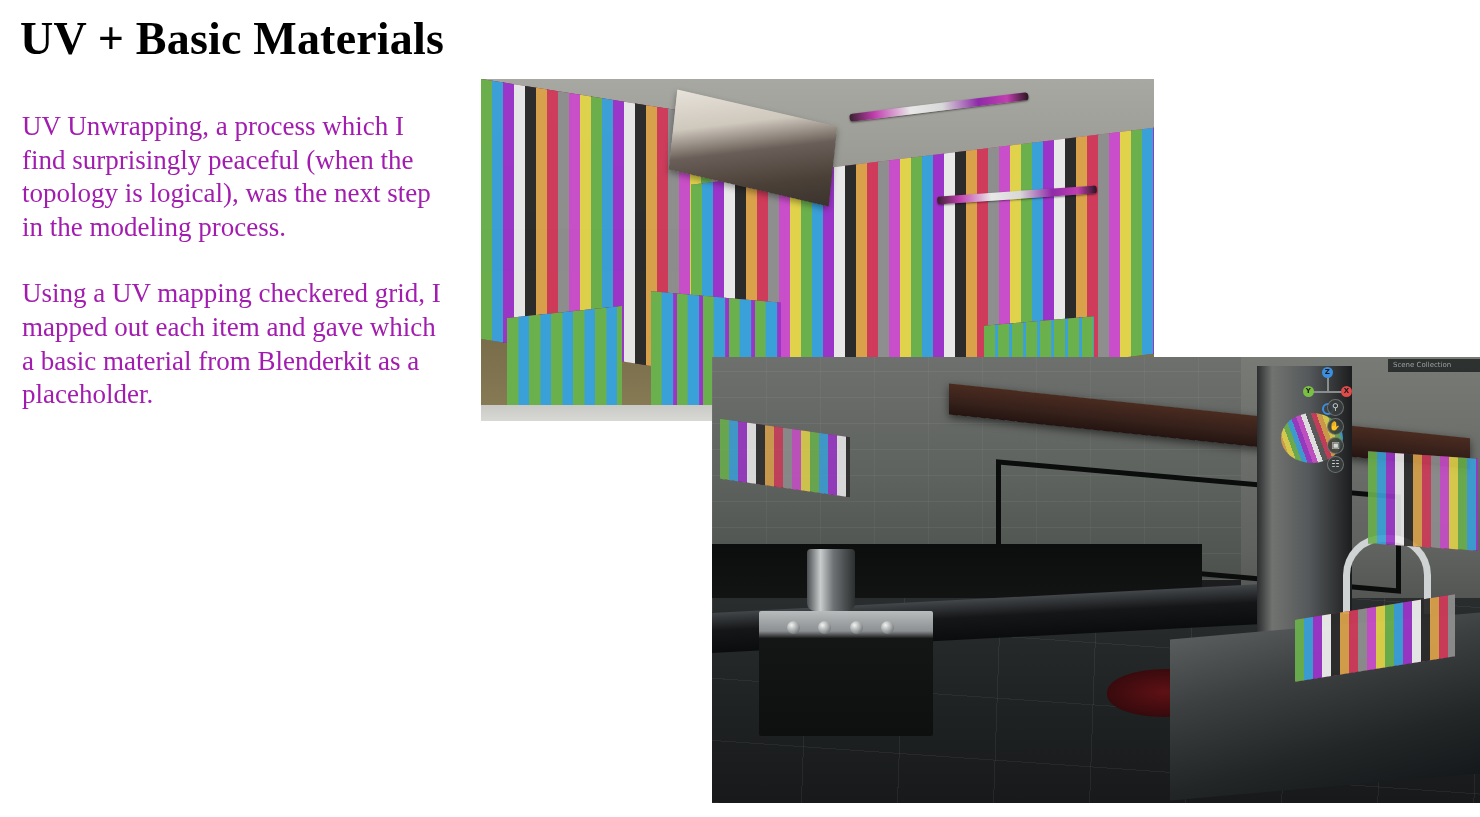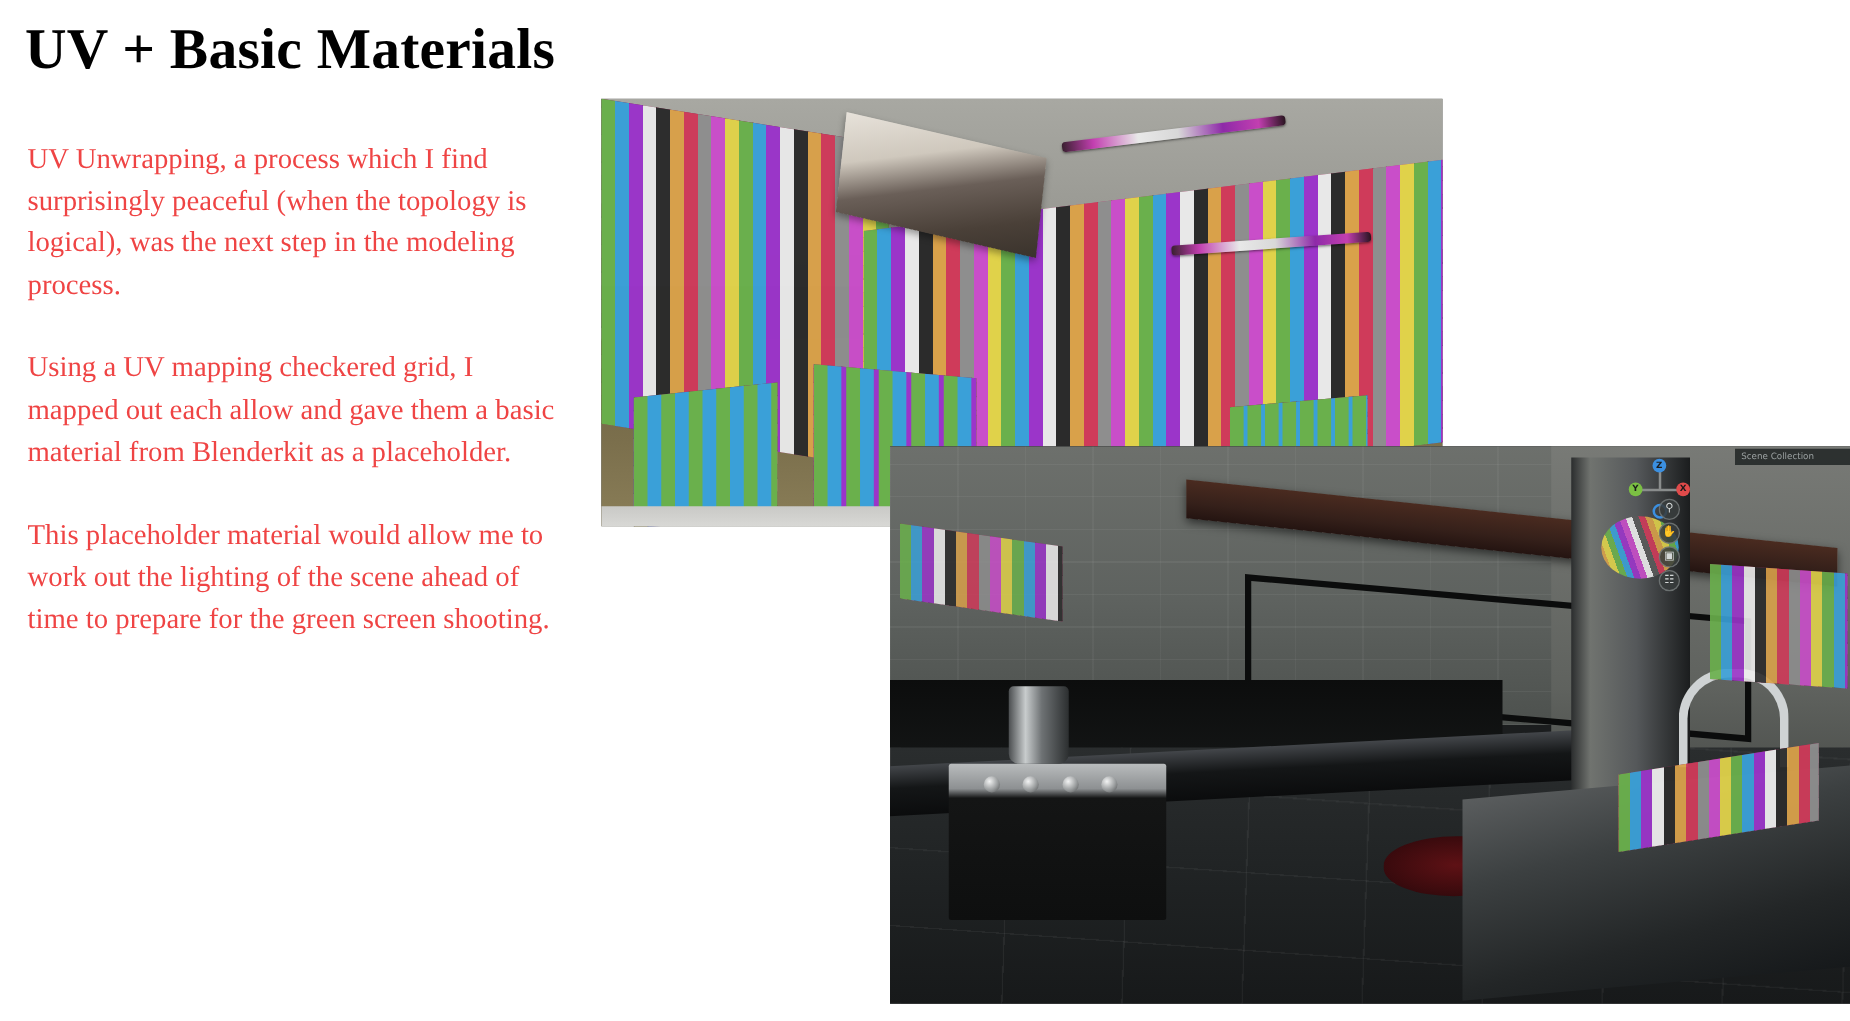--- a/index.html
+++ b/index.html
@@ -32,23 +32,23 @@
 
   
   #body-copy {
     position: absolute;
     left: 22px;
     top: 110px;
     width: 430px;
   }
   .para {
     font-family: "Liberation Serif", "DejaVu Serif", serif;
-    font-size: 23px;
+    font-size: 27px;
     line-height: 33.6px;
-    color: #ef4444;
+    color: #a21caf;
     margin: 0 0 33px 0;
     text-align: left;
   }
   .para:last-child { margin-bottom: 0; }
 
   
   .render-img {
     position: absolute;
     overflow: hidden;
     background: #5a5a54;
@@ -372,22 +372,21 @@
   #vp-icon-camera { top: 80px; }
   #vp-icon-persp  { top: 99px; }
 </style>
 </head>
 <body>
 
 <div id="slide-title">UV + Basic Materials</div>
 
 <div id="body-copy">
   <p class="para">UV Unwrapping, a process which I find surprisingly peaceful (when the topology is logical), was the next step in the modeling process.</p>
-  <p class="para">Using a UV mapping checkered grid, I mapped out each allow and gave them a basic material from Blenderkit as a placeholder.</p>
-  <p class="para">This placeholder material would allow me to work out the lighting of the scene ahead of time to prepare for the green screen shooting.</p>
+  <p class="para">Using a UV mapping checkered grid, I mapped out each item and gave which a basic material from Blenderkit as a placeholder.</p>
 </div>
 
 <div class="render-img" id="render-uv">
   <div id="uv-ceiling"></div>
   <div id="uv-floorwall"></div>
   <div class="uv-checker" id="uv-wall-left"></div>
   <div class="uv-checker" id="uv-wall-right"></div>
   <div id="uv-hood"></div>
   <div class="ceil-light" id="ceil-light-1"></div>
   <div class="ceil-light" id="ceil-light-2"></div>

